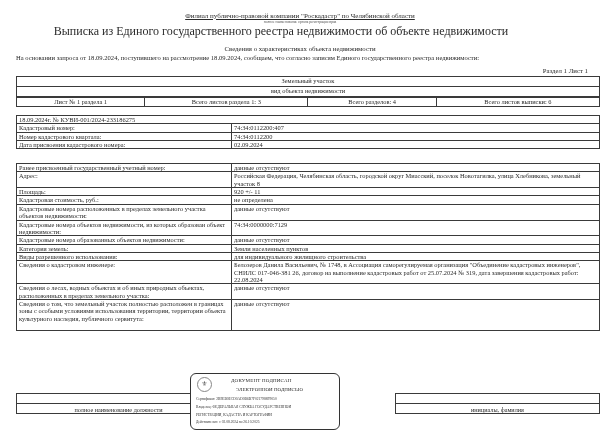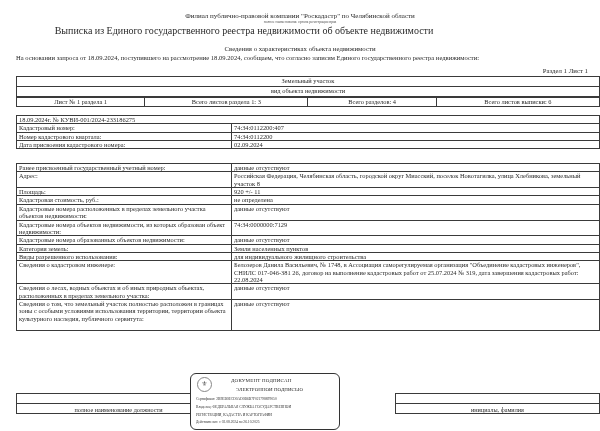--- a/index.html
+++ b/index.html
@@ -1,22 +1,22 @@
 <!DOCTYPE html>
 <html><head>
 <meta charset="utf-8">
 <style>
   html, body { margin:0; padding:0; background:#fff; }
   body { width:600px; height:431px; position:relative; overflow:hidden;
          font-family:"Liberation Serif", serif; color:#2a2a2a; font-size:6.4px; line-height:1.15; }
   .abs { position:absolute; }
   .center { text-align:center; }
-  .org { top:12px; left:0; width:600px; font-size:7px; }
+  .org { top:12px; left:0; width:600px; font-size:7px; text-decoration:underline; }
   .org-sub { top:20px; left:0; width:600px; font-size:3.6px; color:#555; }
-  .doc-title { top:25px; left:0; width:488px; font-size:10px; }
+  .doc-title { top:25px; left:0; width:488px; font-size:12px;padding-left:37px; }
   .sved { top:45px; left:0; width:600px; font-size:6.8px; }
   .basis { top:54px; left:16px; width:584px; font-size:6.6px; }
   .razdel { top:67px; right:12px; font-size:6.8px; }
   table { border-collapse:collapse; position:absolute; }
   td { border:1px solid #3a3a3a; padding:0 2px; vertical-align:top; font-size:6.4px; }
   .t-head { top:76px; left:16px; width:584px; }
   .t-head td { text-align:center; height:9px; }
   .t-sheets { top:97px; left:16px; width:584px; }
   .t-sheets td { text-align:center; height:8px; }
   .t-main1 { top:115px; left:16px; width:584px; }

